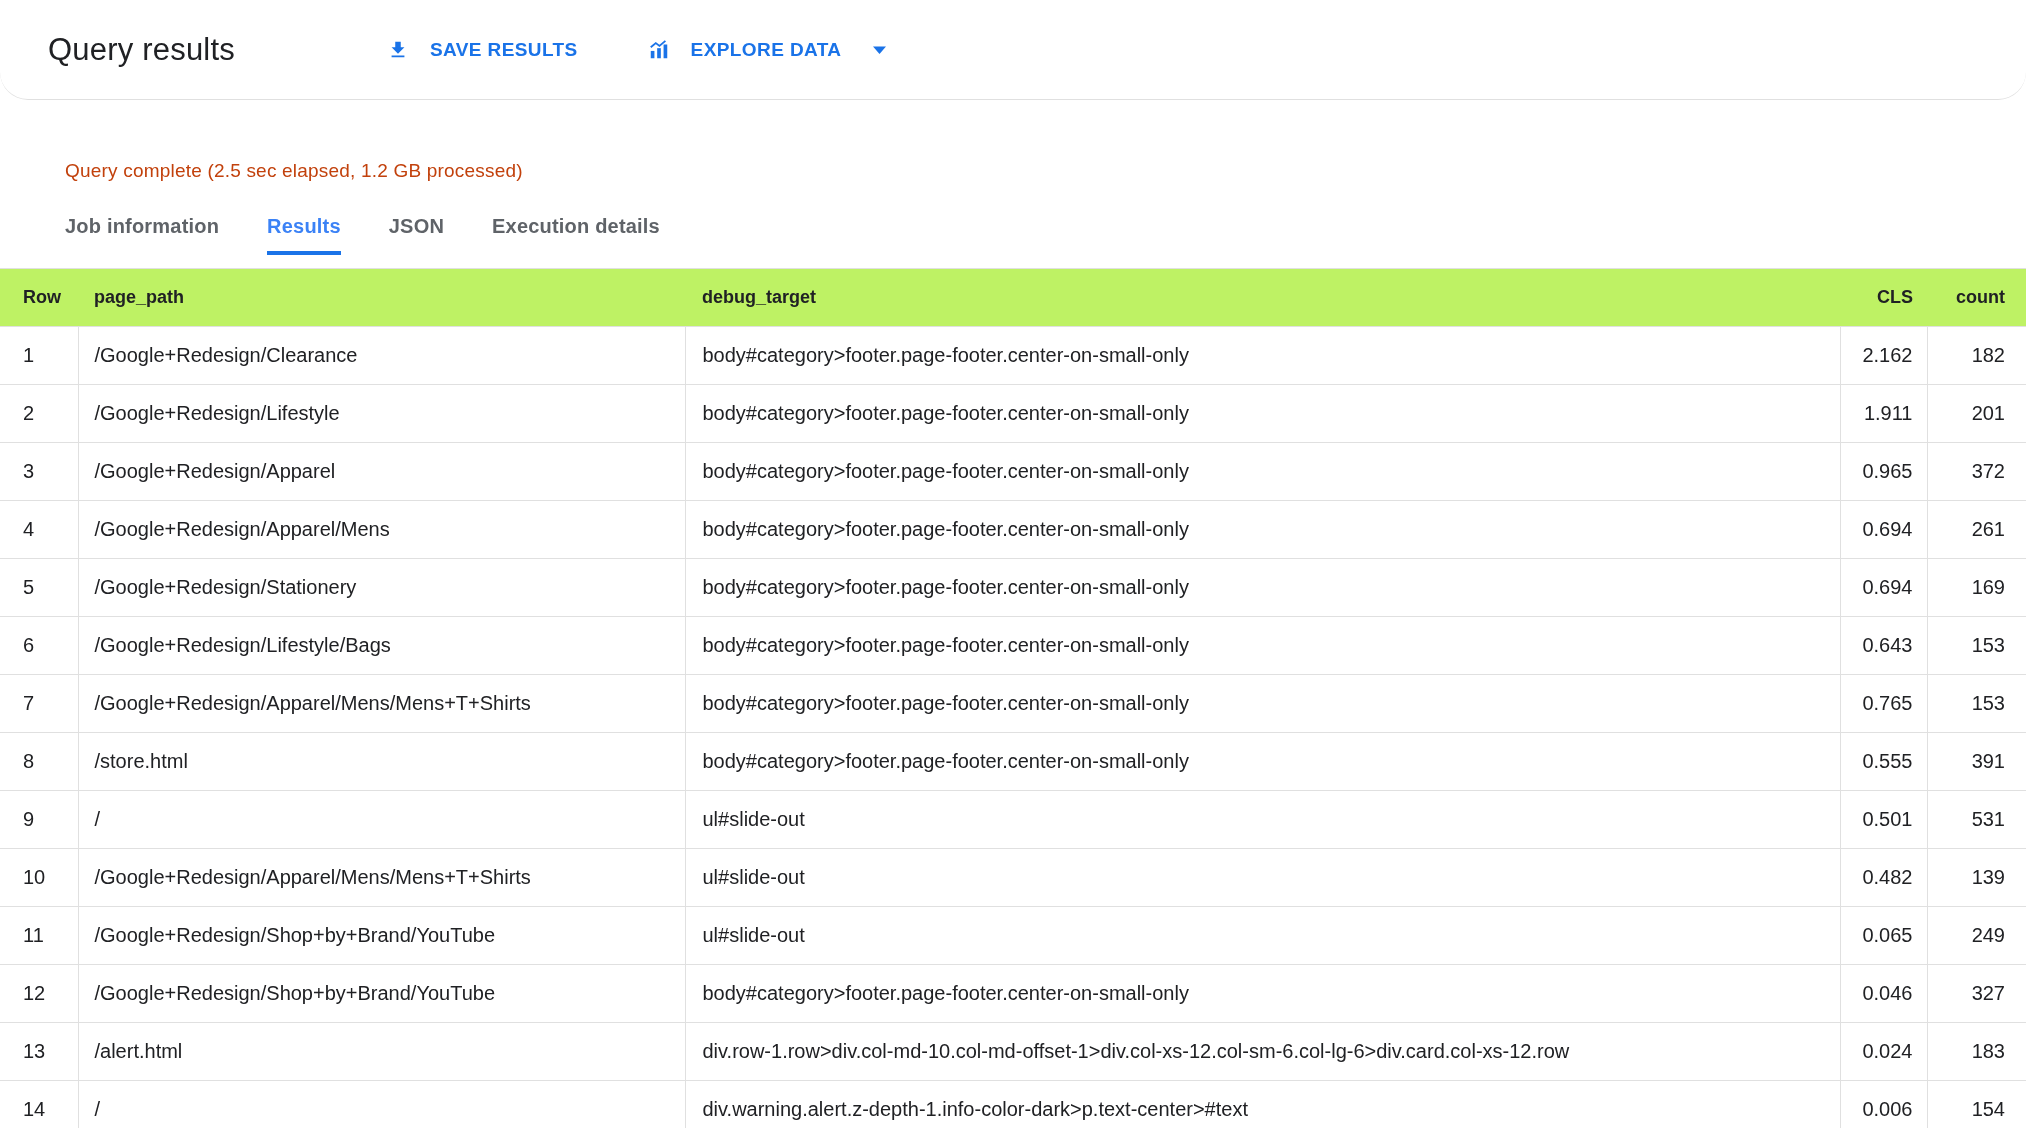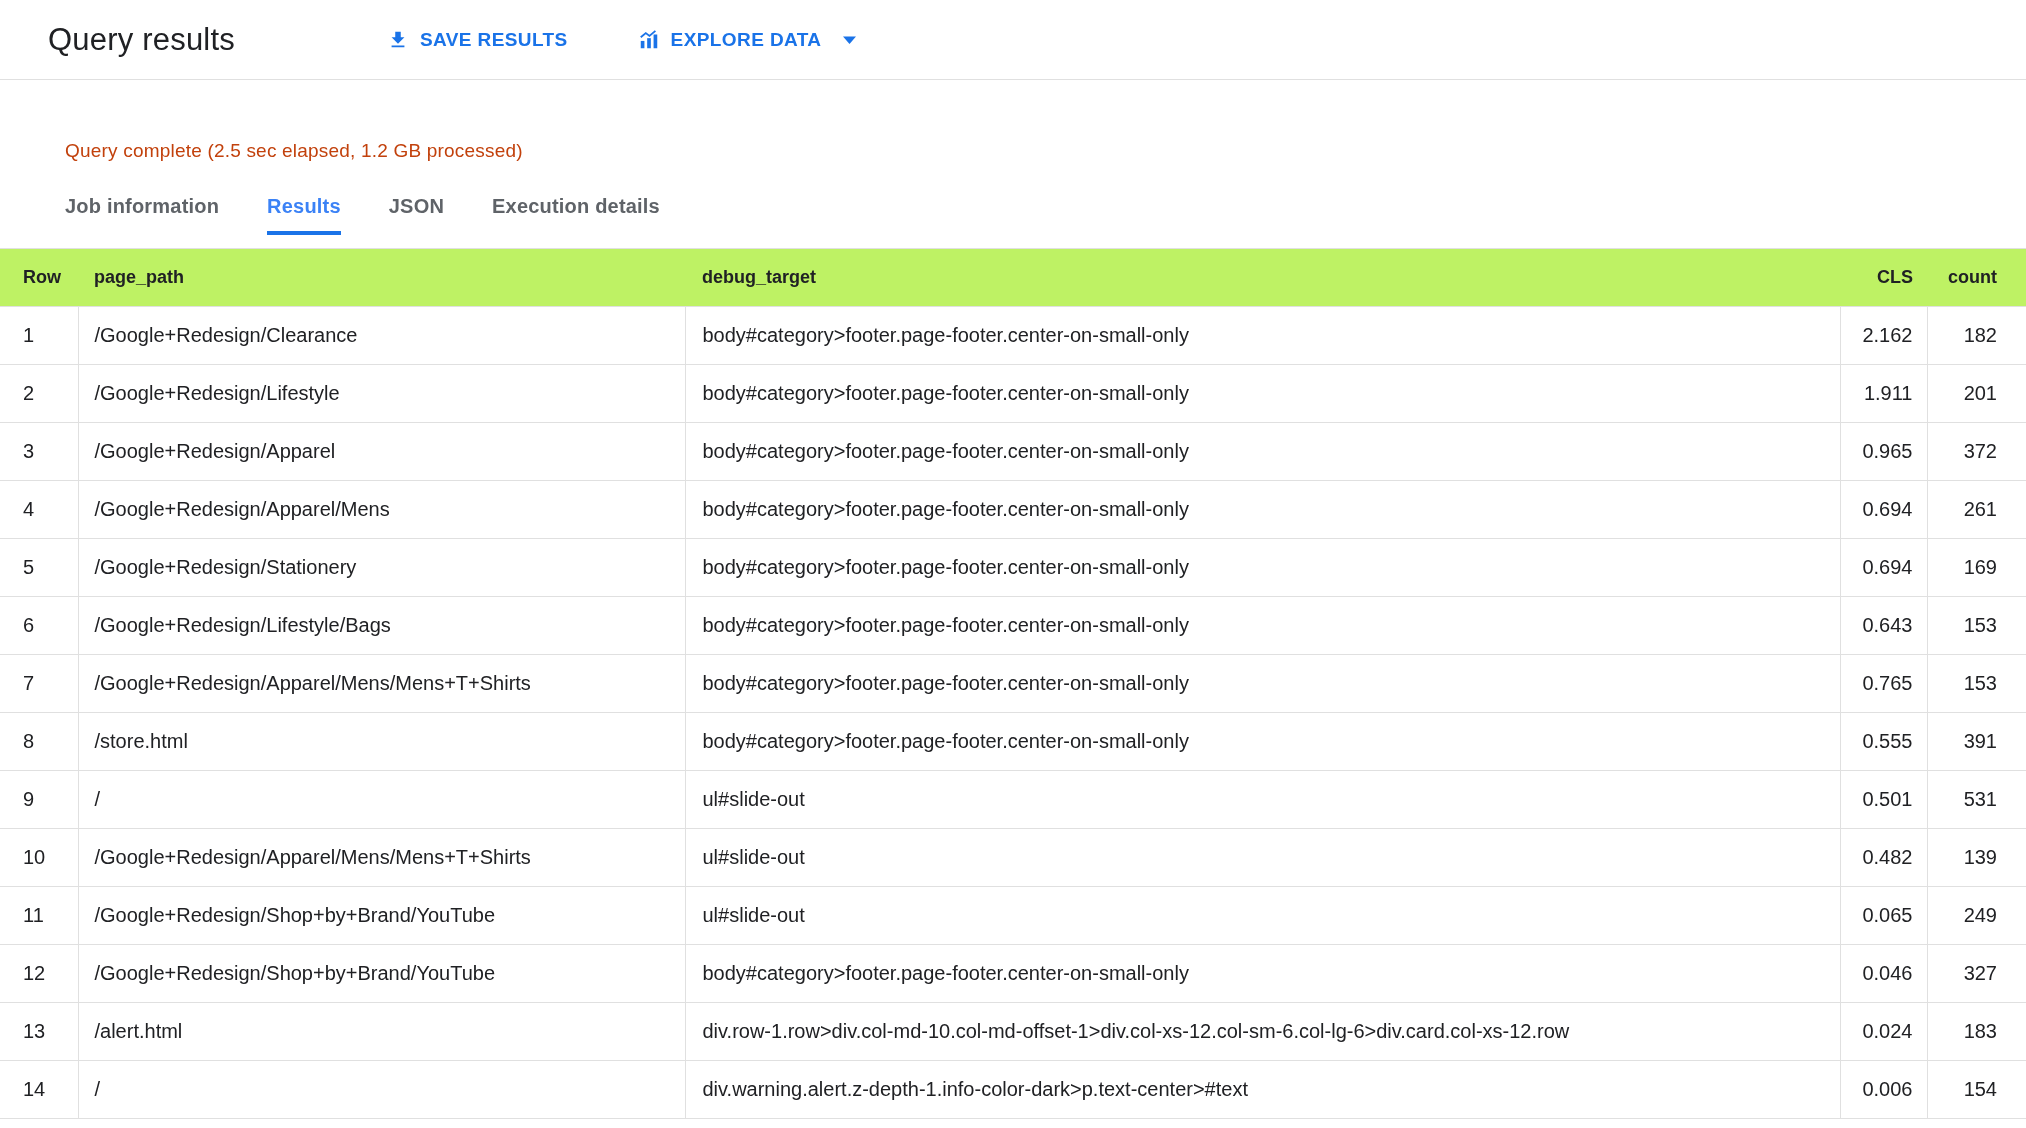--- a/index.html
+++ b/index.html
@@ -5,36 +5,37 @@
   * { margin: 0; padding: 0; box-sizing: border-box; }
   html, body { width: 2026px; height: 1128px; overflow: hidden; }
   body {
     font-family: "Liberation Sans", sans-serif;
     background: #ffffff;
     color: #202124;
   }
 
   
   .topbar {
-    height: 80px;
+    height: 100px;
     display: flex;
     align-items: center;
     border-bottom: 1px solid #e0e0e0;
     padding-left: 48px;
+    border-radius: 28px;
   }
   .page-title {
     font-size: 31px;
     font-weight: 400;
     color: #202124;
     letter-spacing: 0.2px;
   }
   .blue-btn {
     display: inline-flex;
     align-items: center;
-    gap: 11px;
+    gap: 21px;
     background: none;
     border: none;
     color: #1a73e8;
     font-family: "Liberation Sans", sans-serif;
     font-size: 19px;
     font-weight: 700;
     letter-spacing: 0.4px;
     cursor: pointer;
     padding: 8px 4px;
   }
@@ -106,21 +107,21 @@
     vertical-align: middle;
     white-space: nowrap;
     overflow: hidden;
   }
   tbody td:last-child { border-right: none; }
 
   th.c-row, td.c-row       { padding-left: 23px; }
   th.c-path, td.c-path     { padding-left: 16px; }
   th.c-target, td.c-target { padding-left: 17px; }
   th.c-cls, td.c-cls       { text-align: right; padding-right: 14px; margin-top: 27px; }
-  th.c-count, td.c-count   { text-align: right; padding-right: 29px; margin-top: 45px; }
+  th.c-count, td.c-count   { text-align: right; padding-right: 21px; margin-top: 45px; }
 </style>
 </head>
 <body>
 
 <div class="app">
 
   <header class="topbar">
     <h1 class="page-title">Query results</h1>
 
     <button class="blue-btn btn-save">

